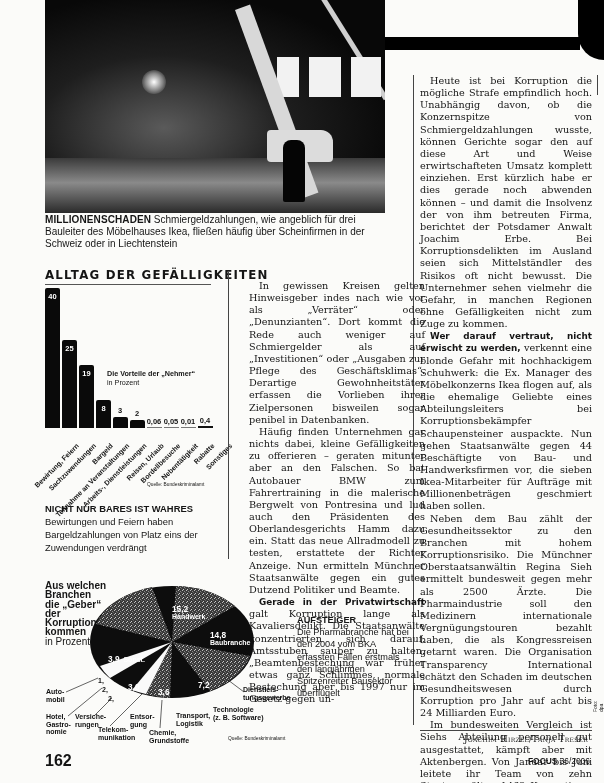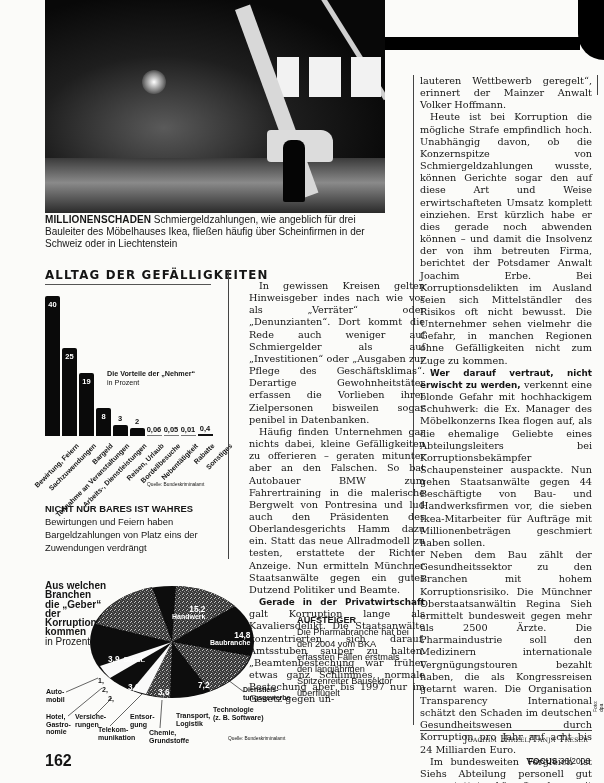--- a/index.html
+++ b/index.html
@@ -29,21 +29,21 @@
   #topbar { left: 385px; top: 37px; width: 195px; height: 13px; background: #000; }
   #corner { left: 578px; top: 0px; width: 26px; height: 60px; background: #000; border-radius: 0 0 0 30px; }
 
   #caption { left: 45px; top: 214px; width: 345px; font-family: "Liberation Sans", sans-serif; font-size: 10px; line-height: 12px; }
   #caption b { font-weight: bold; letter-spacing: 0.1px; }
 
   
   #alltag-title { left: 45px; top: 268px; font-family: "DejaVu Sans", sans-serif; font-weight: bold; font-size: 11.8px; letter-spacing: 1.2px; }
   #alltag-rule { left: 45px; top: 284px; width: 166px; height: 1px; background: #555; }
 
-  #barchart { left: 45px; top: 296px; width: 175px; height: 140px; padding-left: 28px; }
+  #barchart { left: 45px; top: 288px; width: 175px; height: 140px; padding-left: 28px; }
   .bar { position: absolute; bottom: 0; width: 15px; background: #0a0a0a; border-radius: 2px 2px 0 0;
     color: #fff; font-family: "Liberation Sans", sans-serif; font-weight: bold; font-size: 7.5px; text-align: center; padding-top: 4px; }
   .bar-val-out { position: absolute; font-family: "Liberation Sans", sans-serif; font-weight: bold; font-size: 7.5px; color: #111; text-align: center; width: 18px; }
   .bar-line { position: absolute; height: 1px; background: #777; }
   .xlab { position: absolute; font-family: "Liberation Sans", sans-serif; font-weight: bold; font-size: 7px; white-space: nowrap;
     transform: rotate(-45deg); transform-origin: right top; text-align: right; }
 
   #bar-legend { left: 107px; top: 369px; font-family: "Liberation Sans", sans-serif; font-size: 7.2px; line-height: 9px; }
   #bar-legend b { font-weight: bold; }
   #bar-source { left: 147px; top: 482px; font-family: "Liberation Sans", sans-serif; font-size: 4.8px; }
@@ -57,21 +57,21 @@
   .col p.noindent { text-indent: 0; }
   .col b { font-family: "DejaVu Sans", sans-serif; font-size: 8.8px; font-weight: bold; }
   #col2 { left: 233px; top: 280px; width: 176px; margin-left: 16px; }
   #col3 { left: 420px; top: 75px; width: 172px; }
   .vrule { position: absolute; width: 1px; background: #444; }
 
   
   #pie-legend { left: 45px; top: 581px; font-family: "Liberation Sans", sans-serif; font-size: 10px; line-height: 9.3px; }
   #pie-legend b { font-weight: bold; }
   #pie { left: 90px; top: 586px; width: 165px; height: 113px; }
-  .pie-lab { position: absolute; font-family: "Liberation Sans", sans-serif; font-size: 7px; font-weight: bold; color: #fff; text-align: right; line-height: 8px; }
+  .pie-lab { position: absolute; font-family: "Liberation Sans", sans-serif; font-size: 7px; font-weight: bold; color: #fff; text-align: left; line-height: 8px; }
   .pie-lab .pnum { font-size: 8.3px; display: block; }
   .pie-out { position: absolute; font-family: "Liberation Sans", sans-serif; font-size: 7px; font-weight: bold; color: #111; line-height: 7.6px; }
   #pie-source { left: 228px; top: 736px; font-family: "Liberation Sans", sans-serif; font-size: 4.8px; }
 
   #aufsteiger { left: 297px; top: 614px; width: 112px; font-family: Liberation Sans, sans-serif; font-size: 9.2px; line-height: 12.2px; }
   #aufsteiger b { font-weight: bold; display: block; }
 
   
   #authors-rule { left: 420px; top: 730px; width: 172px; height: 1px; background: #444; }
   #authors { left: 464px; top: 734px; font-size: 8.6px; font-variant: small-caps; letter-spacing: 0.3px; }
@@ -147,21 +147,20 @@
 <div class="vrule" style="left:413px;top:75px;height:650px"></div>
 <div class="vrule" style="left:597px;top:75px;height:20px"></div>
 
 <div id="col2" class="abs col">
   <p>In gewissen Kreisen gelten Hinweisgeber indes nach wie vor als „Verräter“ oder „Denunzianten“. Dort kommt die Rede auch weniger auf Schmiergelder als auf „Investitionen“ oder „Ausgaben zur Pflege des Geschäftsklimas“. Derartige Gewohnheitstäter erfassen die Vorlieben ihrer Zielpersonen bisweilen sogar penibel in Datenbanken.</p>
   <p>Häufig finden Unternehmen gar nichts dabei, kleine Gefälligkeiten zu offerieren – geraten mitunter aber an den Falschen. So bat Autobauer BMW zum Fahrertraining in die malerische Bergwelt von Pontresina und lud auch den Präsidenten des Oberlandesgerichts Hamm dazu ein. Statt das neue Allradmodell zu testen, erstattete der Richter Anzeige. Nun ermitteln Münchner Staatsanwälte gegen ein gutes Dutzend Politiker und Beamte.</p>
   <p><b>Gerade in der Privatwirtschaft</b><span> galt Korruption lange als Kavaliersdelikt. Die Staatsanwälte konzentrierten sich darauf, Amtsstuben sauber zu halten. „Beamtenbestechung war früher etwas ganz Schlimmes, normale Bestechung aber bis 1997 nur im Gesetz gegen un-</span></p>
 </div>
 
 <div id="col3" class="abs col">
-  <p class="noindent">lauteren Wettbewerb geregelt“, erinnert der Mainzer Anwalt Volker Hoffmann.</p>
   <p>Heute ist bei Korruption die mögliche Strafe empfindlich hoch. Unabhängig davon, ob die Konzernspitze von Schmiergeldzahlungen wusste, können Gerichte sogar den auf diese Art und Weise erwirtschafteten Umsatz komplett einziehen. Erst kürzlich habe er dies gerade noch abwenden können – und damit die Insolvenz der von ihm betreuten Firma, berichtet der Potsdamer Anwalt Joachim Erbe. Bei Korruptionsdelikten im Ausland seien sich Mittelständler des Risikos oft nicht bewusst. Die Unternehmer sehen vielmehr die Gefahr, in manchen Regionen ohne Gefälligkeiten nicht zum Zuge zu kommen.</p>
   <p><b>Wer darauf vertraut, nicht erwischt zu werden,</b><span> verkennt eine blonde Gefahr mit hochhackigem Schuhwerk: die Ex. Manager des Möbelkonzerns Ikea flogen auf, als die ehemalige Geliebte eines Abteilungsleiters bei Korruptionsbekämpfer Schaupensteiner auspackte. Nun gehen Staatsanwälte gegen 44 Beschäftigte von Bau- und Handwerksfirmen vor, die sieben Ikea-Mitarbeiter für Aufträge mit Millionenbeträgen geschmiert haben sollen.</span></p>
   <p>Neben dem Bau zählt der Gesundheitssektor zu den Branchen mit hohem Korruptionsrisiko. Die Münchner Oberstaatsanwältin Regina Sieh ermittelt bundesweit gegen mehr als 2500 Ärzte. Die Pharmaindustrie soll den Medizinern internationale Vergnügungstouren bezahlt haben, die als Kongressreisen getarnt waren. Die Organisation Transparency International schätzt den Schaden im deutschen Gesundheitswesen durch Korruption pro Jahr auf acht bis 24 Milliarden Euro.</p>
   <p>Im bundesweiten Vergleich ist Siehs Abteilung personell gut ausgestattet, kämpft aber mit Aktenbergen. Von Januar bis Juni leitete ihr Team von zehn Staatsanwälten 1462 Korruptions-Ermittlungsverfahren ein.</p>
 
 </div>
 
 <div id="pie-legend" class="abs">
   <b style="display:block;width:62px">Aus welchen Branchen die „Geber“ der Korruption kommen</b>
   <span>in Prozent</span>

